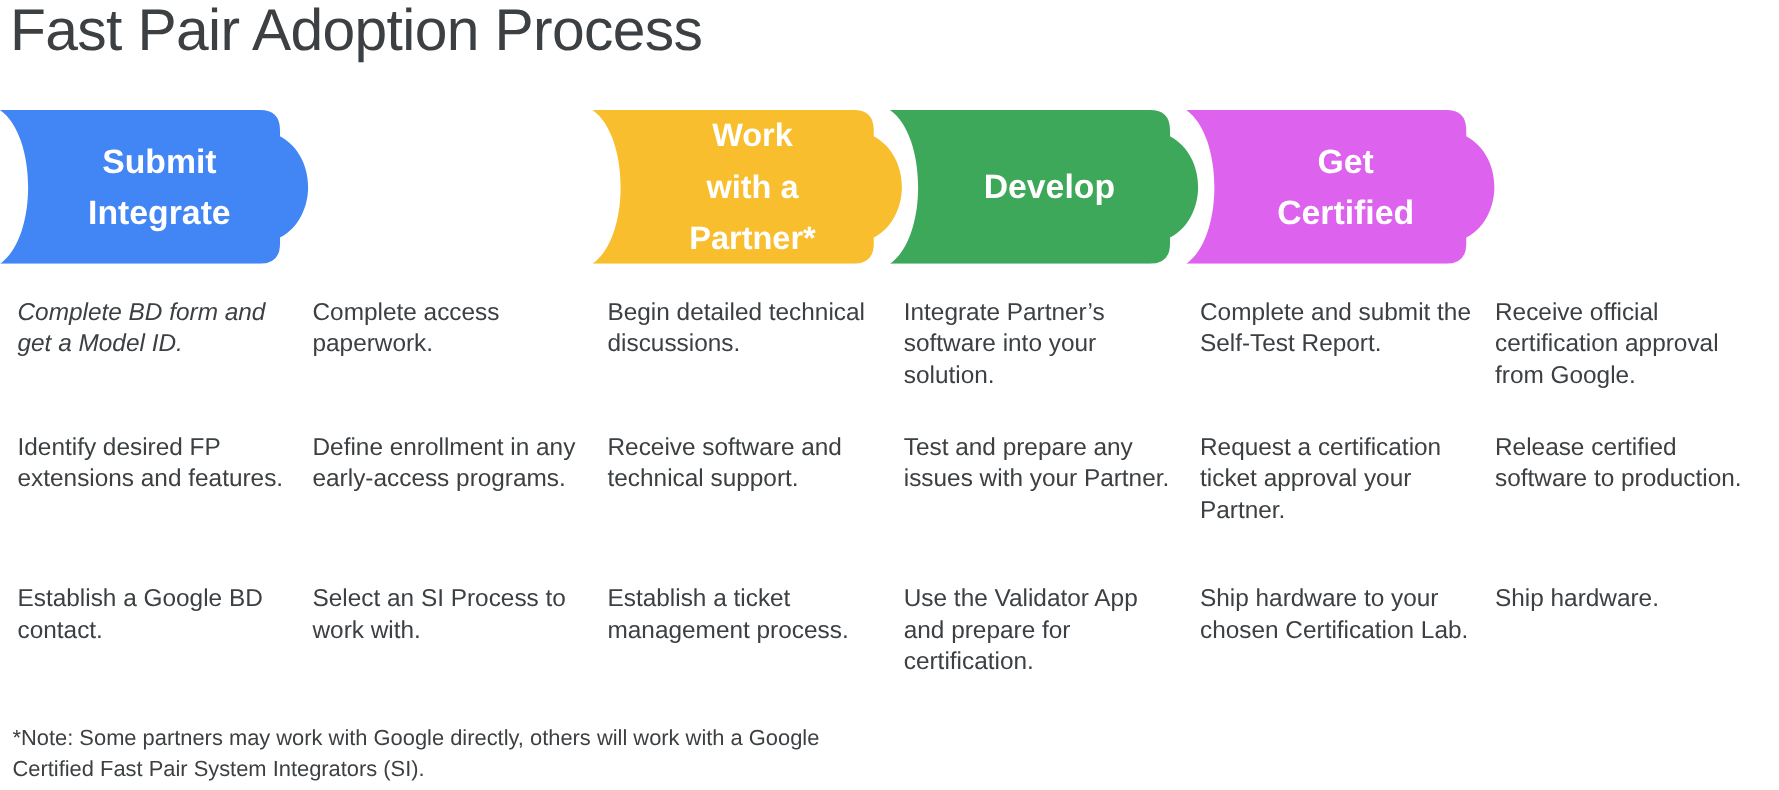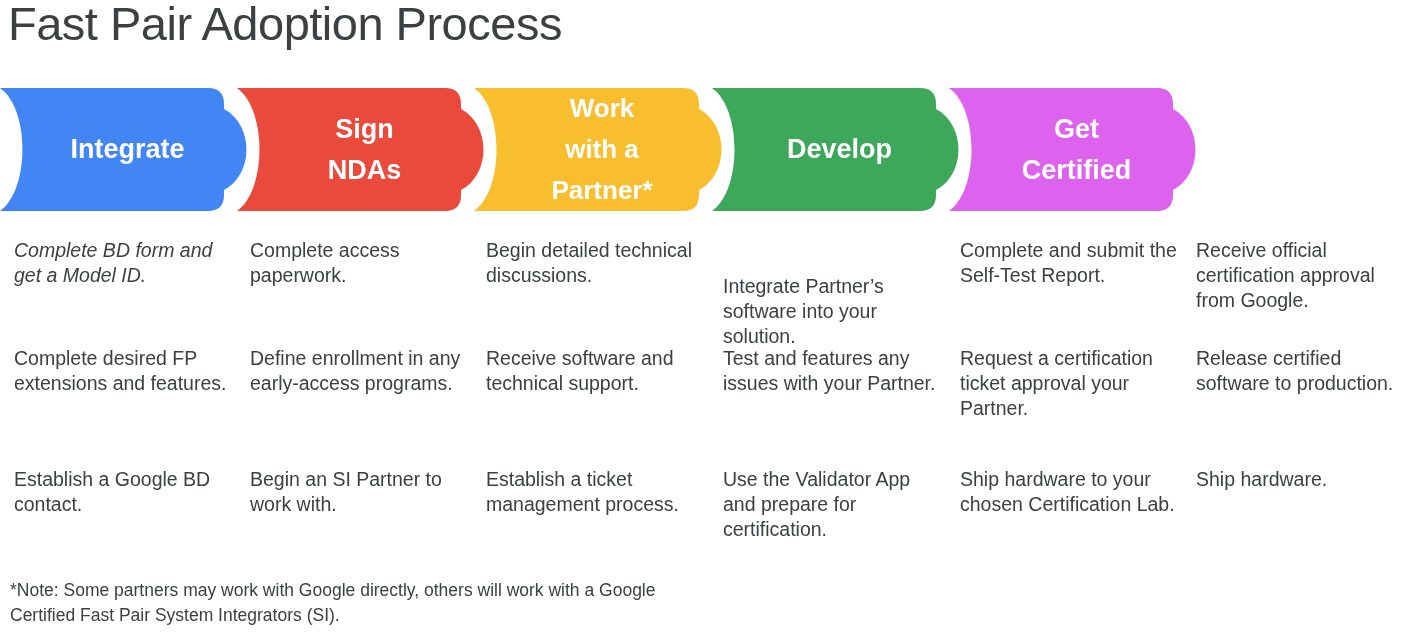--- a/index.html
+++ b/index.html
@@ -111,30 +111,22 @@
 <body>
 
 <div id="page-title">Fast Pair Adoption Process</div>
 
 <div id="banner-row">
     <div class="banner-cell" style="left: 0px; width: 237px;">
       <svg width="254" height="123" viewBox="0 0 254 123">
         <path d="M 0 0 L 208 0 Q 224 0 224 16 L 224 20.91 C 254 36.9 254 86.1 224 102.08999999999999 L 224 107 Q 224 123 208 123 L 0 123 C 30 102.08999999999999 30 20.91 0 0 Z" fill="#4285f4"></path>
       </svg>
       <div class="banner-label">
+        <span>Submit</span>
         <span>Integrate</span>
-      </div>
-    </div>
-    <div class="banner-cell" style="left: 237px; width: 237px;">
-      <svg width="254" height="123" viewBox="0 0 254 123">
-        <path d="M 0 0 L 208 0 Q 224 0 224 16 L 224 20.91 C 254 36.9 254 86.1 224 102.08999999999999 L 224 107 Q 224 123 208 123 L 0 123 C 30 102.08999999999999 30 20.91 0 0 Z" fill="#e94a3c"></path>
-      </svg>
-      <div class="banner-label">
-        <span>Sign</span>
-        <span>NDAs</span>
       </div>
     </div>
     <div class="banner-cell" style="left: 474px; width: 238px;">
       <svg width="255" height="123" viewBox="0 0 255 123">
         <path d="M 0 0 L 209 0 Q 225 0 225 16 L 225 20.91 C 255 36.9 255 86.1 225 102.08999999999999 L 225 107 Q 225 123 209 123 L 0 123 C 30 102.08999999999999 30 20.91 0 0 Z" fill="#f8be2e"></path>
       </svg>
       <div class="banner-label three-line">
         <span>Work</span>
         <span>with a</span>
         <span>Partner*</span>
@@ -155,36 +147,36 @@
       <div class="banner-label">
         <span>Get</span>
         <span>Certified</span>
       </div>
     </div>
   </div>
 
 <div id="columns">
     <div class="column" style="left: 14px; width: 222px;">
       <div class="col-item slot1" style="width: 222px; font-style: italic;">Complete BD form and get a Model ID.</div>
-      <div class="col-item slot2" style="width: 222px;">Complete desired FP extensions and features.</div>
+      <div class="col-item slot2" style="width: 222px;">Identify desired FP extensions and features.</div>
       <div class="col-item slot3" style="width: 222px;">Establish a Google BD contact.</div>
     </div>
     <div class="column" style="left: 250px; width: 222px;">
       <div class="col-item slot1" style="width: 222px;">Complete access paperwork.</div>
       <div class="col-item slot2" style="width: 222px;">Define enrollment in any early-access programs.</div>
-      <div class="col-item slot3" style="width: 222px;">Begin an SI Partner to work with.</div>
+      <div class="col-item slot3" style="width: 222px;">Select an SI Process to work with.</div>
     </div>
     <div class="column" style="left: 486px; width: 222px;">
       <div class="col-item slot1" style="width: 222px;">Begin detailed technical discussions.</div>
       <div class="col-item slot2" style="width: 222px;">Receive software and technical support.</div>
       <div class="col-item slot3" style="width: 222px;">Establish a ticket management process.</div>
     </div>
     <div class="column" style="left: 723px; width: 222px;">
-      <div class="col-item slot1" style="width: 222px; margin-top: 36px;">Integrate Partner’s software into your solution.</div>
-      <div class="col-item slot2" style="width: 222px;">Test and features any issues with your Partner.</div>
+      <div class="col-item slot1" style="width: 222px;">Integrate Partner’s software into your solution.</div>
+      <div class="col-item slot2" style="width: 222px;">Test and prepare any issues with your Partner.</div>
       <div class="col-item slot3" style="width: 222px;">Use the Validator App and prepare for certification.</div>
     </div>
     <div class="column" style="left: 960px; width: 222px;">
       <div class="col-item slot1" style="width: 222px;">Complete and submit the Self-Test Report.</div>
       <div class="col-item slot2" style="width: 222px;">Request a certification ticket approval your Partner.</div>
       <div class="col-item slot3" style="width: 222px;">Ship hardware to your chosen Certification Lab.</div>
     </div>
     <div class="column" style="left: 1196px; width: 212px;">
       <div class="col-item slot1" style="width: 212px;">Receive official certification approval from Google.</div>
       <div class="col-item slot2" style="width: 212px;">Release certified software to production.</div>

